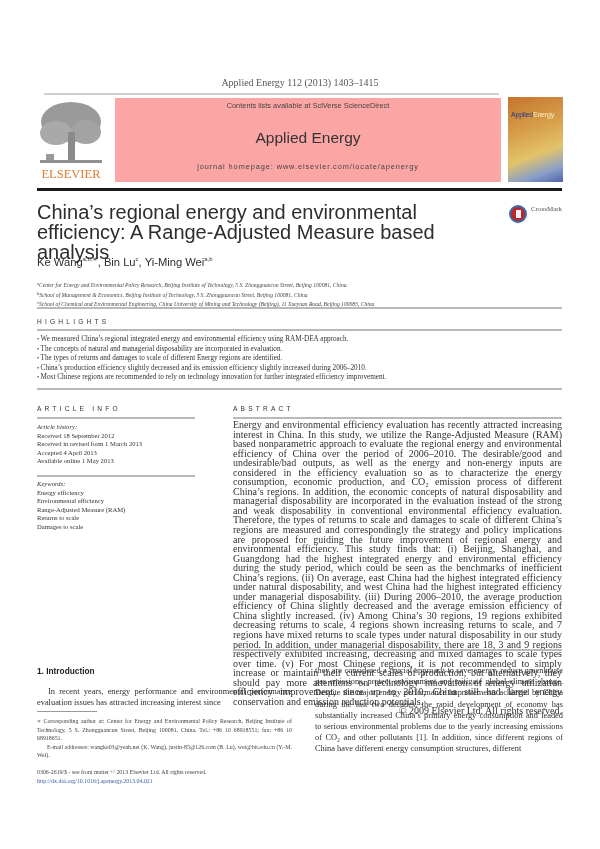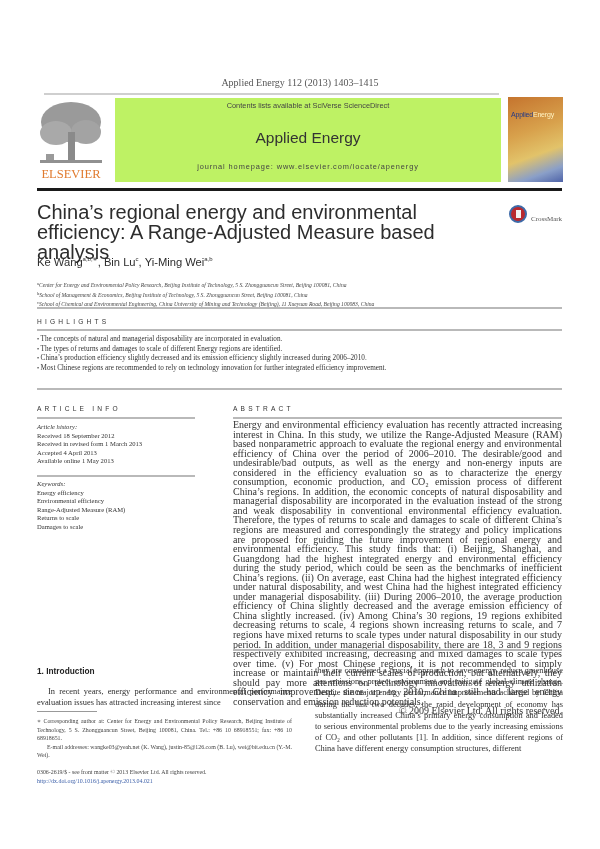--- a/index.html
+++ b/index.html
@@ -5,31 +5,31 @@
   html, body { margin:0; padding:0; background:#ffffff; }
   body { width:600px; height:849px; position:relative; overflow:hidden;
          font-family:"Liberation Serif", "DejaVu Serif", serif; color:#2b2b2b; }
   .abs { position:absolute; }
   .running-head { left:0; width:600px; top:77px; text-align:center; font-size:10px; color:#555; }
   .hr-thin { height:2px; background:#cfcfcf; }
   .hr-thick { height:3px; background:#1a1a1a; }
   .hr-grey { height:1.5px; background:#b9b9b9; }
   
   .logo { left:36px; top:98px; width:70px; height:86px; }
-  .banner { left:115px; top:98px; width:386px; height:84px; background:#bef264; text-align:center; }
+  .banner { left:115px; top:98px; width:386px; height:84px; background:#fca5a5; text-align:center; }
   .banner .contents { font-family:"Liberation Sans","DejaVu Sans",sans-serif; font-size:7.4px; color:#444; margin-top:3px; }
   .banner .journal { font-family:"Liberation Sans","DejaVu Sans",sans-serif; font-size:15.5px; color:#333; margin-top:19px; }
   .banner .homepage { font-family:"Liberation Sans","DejaVu Sans",sans-serif; font-size:7.4px; letter-spacing:0.9px; color:#444; margin-top:15px; }
   .cover { left:508px; top:97px; width:55px; height:85px;
            background:linear-gradient(160deg,#c5742e 0%,#d8a14c 40%,#e2c36a 65%,#8a9fc8 85%,#4e63a8 100%); }
   .cover .ct { font-family:"Liberation Sans","DejaVu Sans",sans-serif; font-size:7px; color:#243a86; margin:14px 0 0 3px; letter-spacing:-0.2px; }
   .cover .ct b { color:#fff2c0; font-weight:normal; }
   
   .title { left:37px; top:202px; width:460px; font-family:"Liberation Sans","DejaVu Sans",sans-serif; font-size:20px; line-height:20px; color:#2d2d2d; }
-  .crossmark { left:509px; top:205px; display:flex; align-items:flex-end; }
+  .crossmark { left:509px; top:205px; display:flex; align-items:flex-start; }
   .cm-circle { width:18px; height:18px; border-radius:50%; background:#b8292f; border:2px solid #3d6aa8; box-sizing:border-box; position:relative; }
   .cm-circle::after { content:""; position:absolute; left:5px; top:3px; width:5px; height:8px; background:#f1f1f1; }
   .cm-label { font-size:7px; color:#555; margin-left:4px; }
   .authors { left:37px; top:255px; font-family:"Liberation Sans","DejaVu Sans",sans-serif; font-size:11.2px; color:#2d2d2d; }
   .authors sup { font-size:6px; vertical-align:5px; }
   .affils { left:37px; top:280px; font-size:5.6px; font-style:italic; line-height:8.5px; color:#444; }
   .affils sup { font-style:normal; font-size:4.5px; vertical-align:2px; }
   .sec-label { font-family:"Liberation Sans","DejaVu Sans",sans-serif; font-size:6.6px; letter-spacing:3.2px; color:#333; }
   .highlights-list { left:37px; top:335px; font-size:7.2px; line-height:9.6px; color:#333; list-style:none; margin:0; padding:0; }
   .highlights-list li::before { content:"• "; font-size:6px; }
@@ -93,20 +93,21 @@
   <div><sup>a</sup><span>Center for Energy and Environmental Policy Research, Beijing Institute of Technology, 5 S. Zhongguancun Street, Beijing 100081, China</span></div>
   <div><sup>b</sup><span>School of Management &amp; Economics, Beijing Institute of Technology, 5 S. Zhongguancun Street, Beijing 100081, China</span></div>
   <div><sup>c</sup><span>School of Chemical and Environmental Engineering, China University of Mining and Technology (Beijing), 11 Xueyuan Road, Beijing 100083, China</span></div>
 </div>
 
 <div class="abs hr-grey" style="left:37px;top:307px;width:525px;"></div>
 
 <div class="abs sec-label" style="left:37px;top:318px;">HIGHLIGHTS</div>
 <div class="abs hr-grey" style="left:37px;top:329px;width:525px;"></div>
 <ul class="abs highlights-list">
+  <li>We measured China’s regional integrated energy and environmental efficiency using RAM-DEA approach.</li>
   <li>The concepts of natural and managerial disposability are incorporated in evaluation.</li>
   <li>The types of returns and damages to scale of different Energy regions are identified.</li>
   <li>China’s production efficiency slightly decreased and its emission efficiency slightly increased during 2006–2010.</li>
   <li>Most Chinese regions are recommended to rely on technology innovation for further integrated efficiency improvement.</li>
 </ul>
 <div class="abs hr-grey" style="left:37px;top:388px;width:525px;"></div>
 
 <div class="abs sec-label" style="left:37px;top:405px;">ARTICLE INFO</div>
 <div class="abs hr-grey" style="left:37px;top:417px;width:158px;"></div>
 <div class="abs info">

